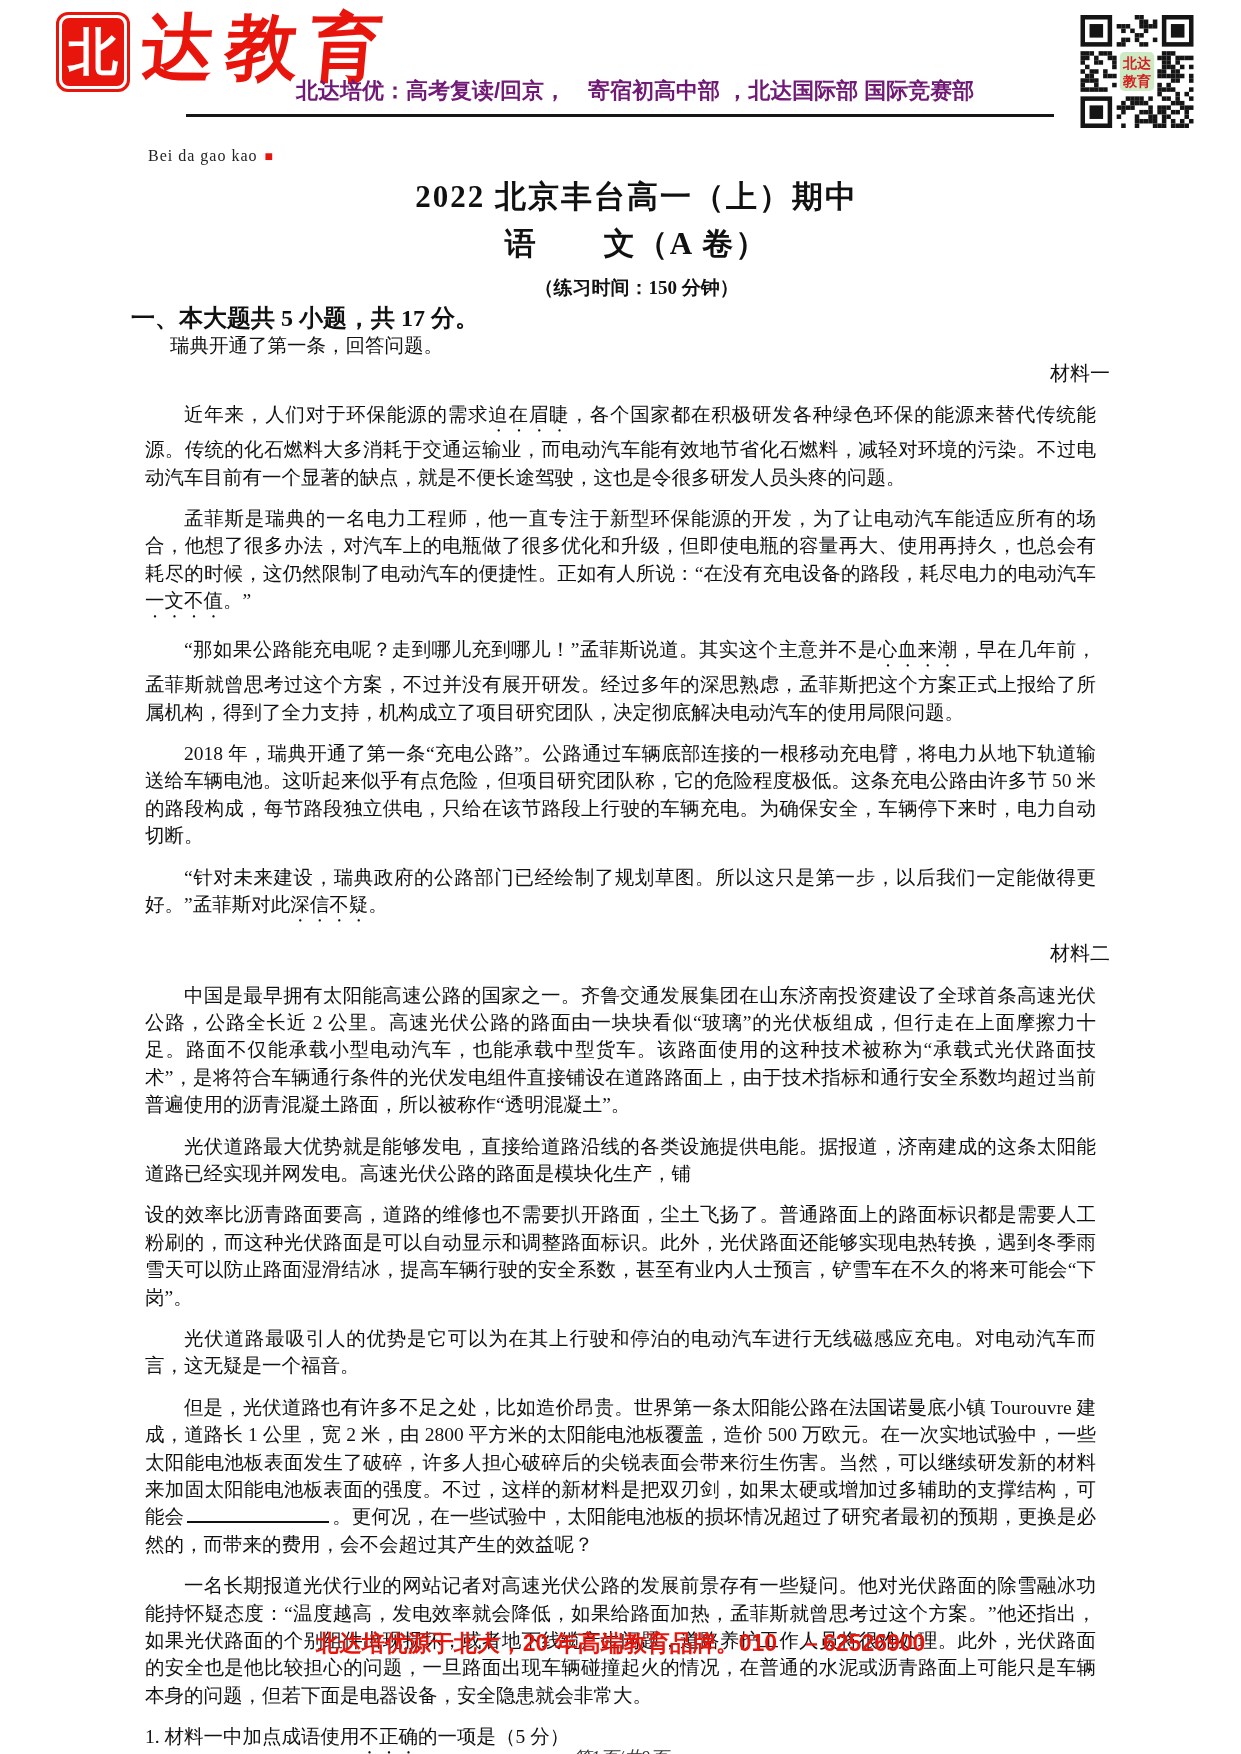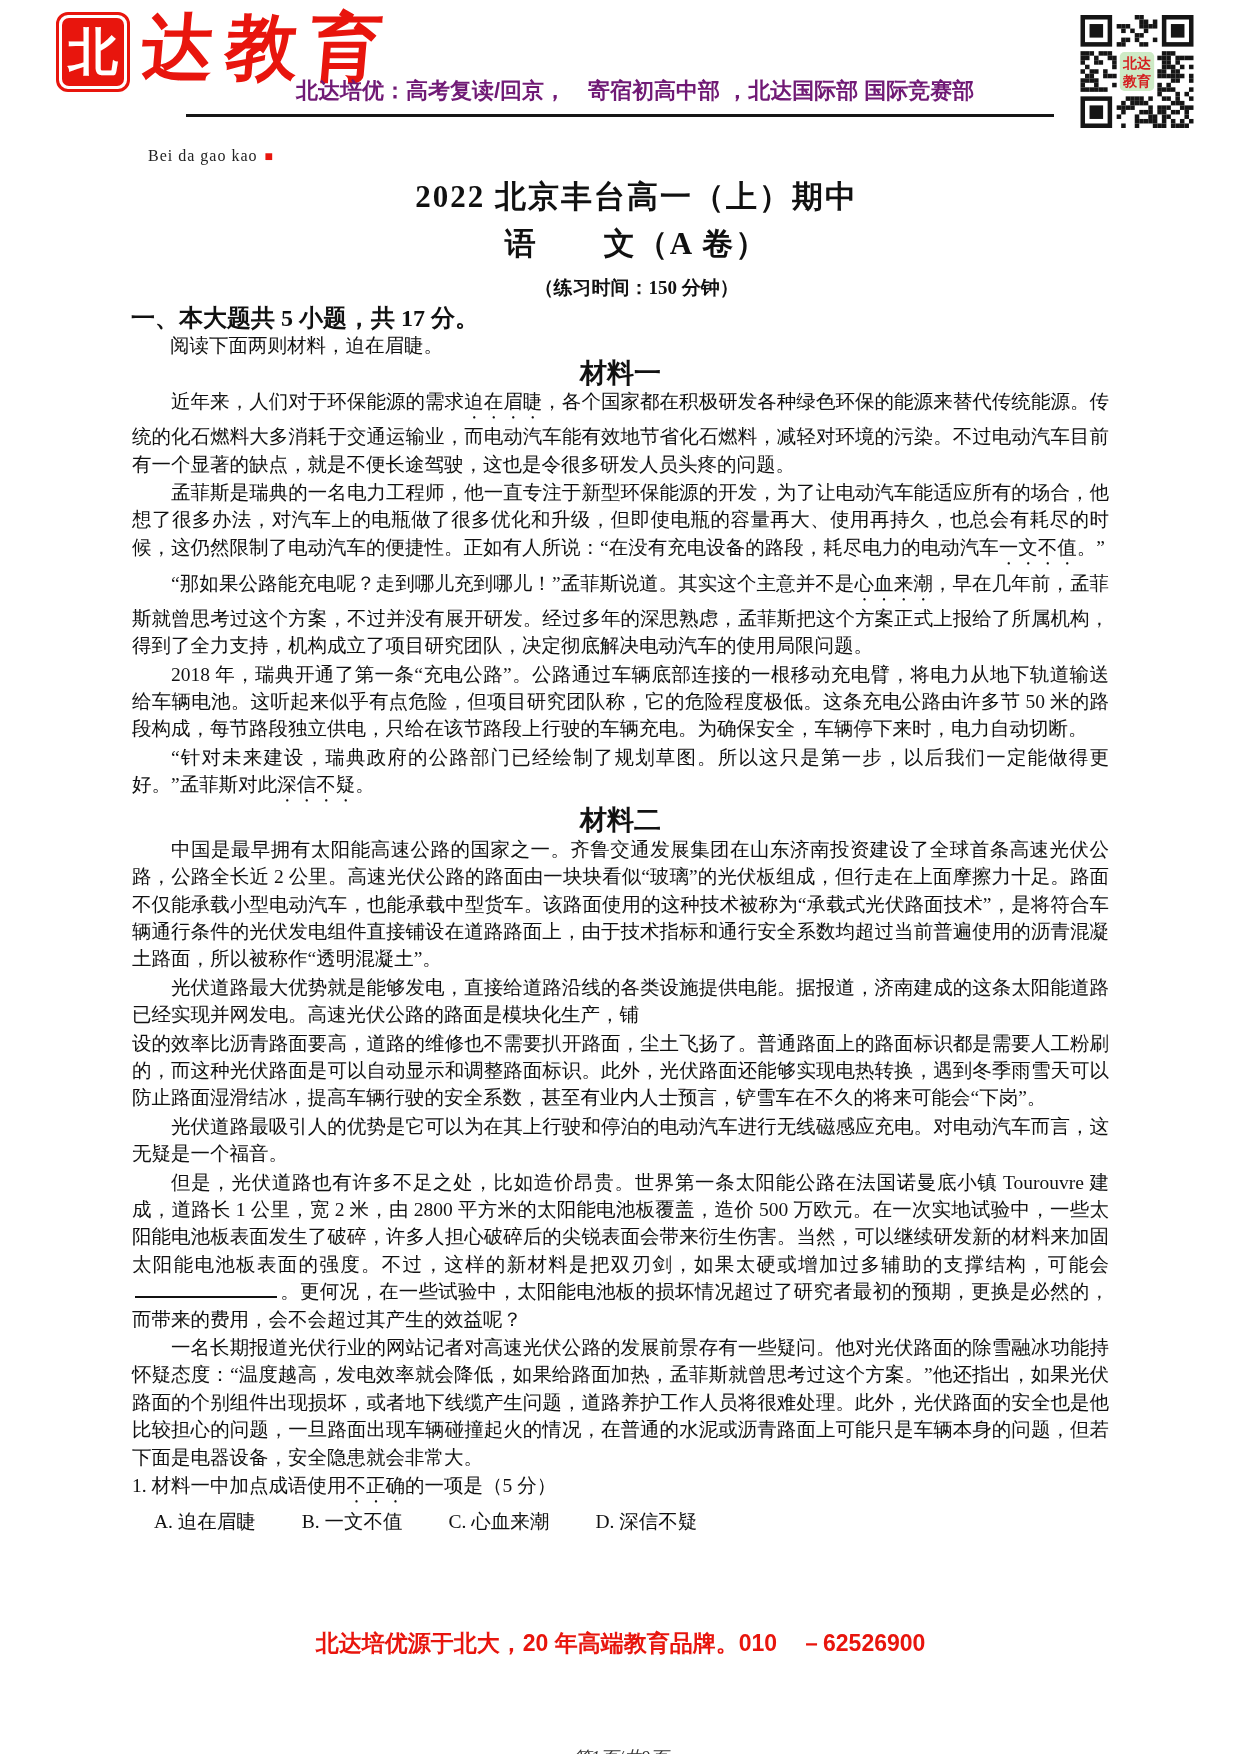--- a/index.html
+++ b/index.html
@@ -27,22 +27,22 @@
   .title-block{position:absolute;top:174px;left:0;width:100%;text-align:center;margin-left:16px;}
   .title1{font-size:31px;font-weight:bold;line-height:46px;letter-spacing:2px;}
   .title2{font-size:31px;font-weight:bold;line-height:48px;letter-spacing:2px;}
   .title3{font-size:19px;font-weight:bold;line-height:40px;}
 
   
   .content{position:absolute;left:131px;top:305px;width:979px;font-size:19.5px;line-height:27.4px;
         text-align:justify;}
   .sec-heading{font-weight:bold;font-size:24px;}
   .intro{text-indent:2em;}
-  .mat-title{text-align:center;font-weight:bold;font-size:27px;}
-  .content p{margin:1px;text-indent:2em;}
+  .mat-title{text-align:right;font-weight:normal;font-size:20px;}
+  .content p{margin:14px;text-indent:2em;}
   .content p.noindent{text-indent:0;}
   .emdot{-webkit-text-emphasis:filled dot #111;-webkit-text-emphasis-position:under right;
         text-emphasis:filled dot #111;text-emphasis-position:under right;}
   .blank{display:inline-block;width:142px;height:2px;border-bottom:2px solid #111;margin:0 3px;
         vertical-align:baseline;}
   .options{text-indent:0;padding-left:22px;}
   .options span{margin-right:46px;}
 
   
   .promo{position:absolute;left:0;top:1628px;width:100%;text-align:center;color:#e8150d;
@@ -258,21 +258,21 @@
 
   <div class="title-block">
     <div class="title1">2022 北京丰台高一（上）期中</div>
     <div class="title2">语　　文（A 卷）</div>
     <div class="title3">（练习时间：150 分钟）</div>
   </div>
 
   <div class="content">
 
     <div class="sec-heading">一、本大题共 5 小题，共 17 分。</div>
-    <div class="intro">阅读下面两则材料，迫在眉睫。</div>
+    <div class="intro">瑞典开通了第一条，回答问题。</div>
 
     <div class="mat-title">材料一</div>
 
     <p><span>近年来，人们对于环保能源的需求</span><span class="emdot">迫在眉睫</span><span>，各个国家都在积极研发各种绿色环保的能源来替代传统能源。传统的化石燃料大多消耗于交通运输业，而电动汽车能有效地节省化石燃料，减轻对环境的污染。不过电动汽车目前有一个显著的缺点，就是不便长途驾驶，这也是令很多研发人员头疼的问题。</span></p>
 
     <p><span>孟菲斯是瑞典的一名电力工程师，他一直专注于新型环保能源的开发，为了让电动汽车能适应所有的场合，他想了很多办法，对汽车上的电瓶做了很多优化和升级，但即使电瓶的容量再大、使用再持久，也总会有耗尽的时候，这仍然限制了电动汽车的便捷性。正如有人所说：“在没有充电设备的路段，耗尽电力的电动汽车</span><span class="emdot">一文不值</span><span>。”</span></p>
 
     <p><span>“那如果公路能充电呢？走到哪儿充到哪儿！”孟菲斯说道。其实这个主意并不是</span><span class="emdot">心血来潮</span><span>，早在几年前，孟菲斯就曾思考过这个方案，不过并没有展开研发。经过多年的深思熟虑，孟菲斯把这个方案正式上报给了所属机构，得到了全力支持，机构成立了项目研究团队，决定彻底解决电动汽车的使用局限问题。</span></p>
 
     <p>2018 年，瑞典开通了第一条“充电公路”。公路通过车辆底部连接的一根移动充电臂，将电力从地下轨道输送给车辆电池。这听起来似乎有点危险，但项目研究团队称，它的危险程度极低。这条充电公路由许多节 50 米的路段构成，每节路段独立供电，只给在该节路段上行驶的车辆充电。为确保安全，车辆停下来时，电力自动切断。</p>

